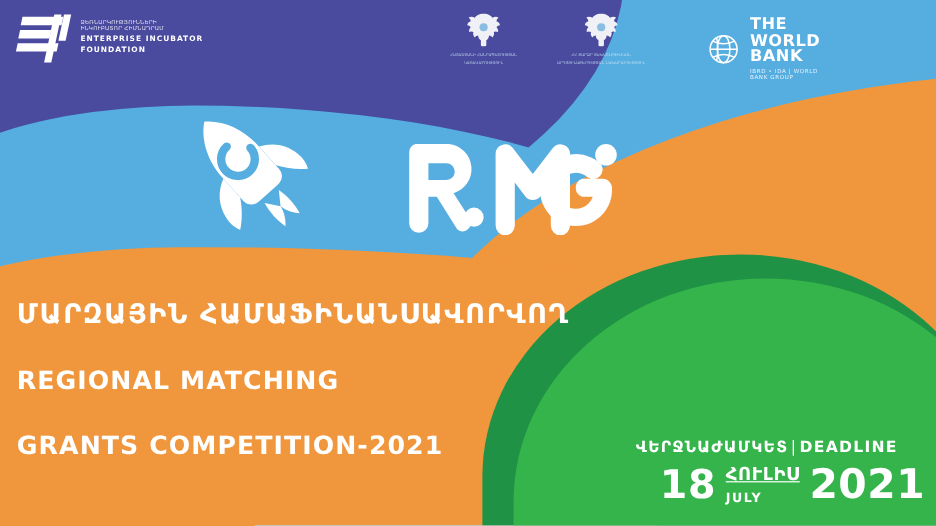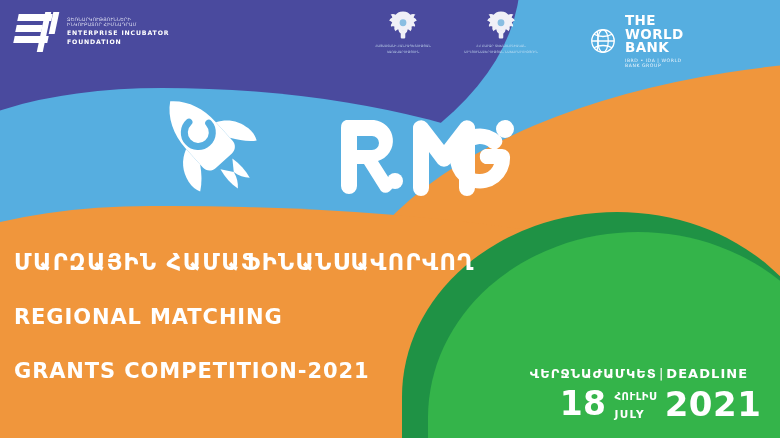--- a/index.html
+++ b/index.html
@@ -120,21 +120,21 @@
     font-size:13px;font-weight:700;letter-spacing:1.05px;
     text-align:center;white-space:nowrap;
   }
   .dl-top .sep{font-weight:400;padding:0 2px;}
   .dl-row{
     display:flex;align-items:center;justify-content:center;
     gap:8px;margin-top:5px;
   }
   .dl-day{font-size:33px;font-weight:700;line-height:1;letter-spacing:.5px;margin-left:43px;}
   .dl-month{line-height:1.12;text-align:left;}
-  .dl-m-arm{font-size:10px;font-weight:700;letter-spacing:.5px;}
+  .dl-m-arm{font-size:15px;font-weight:700;letter-spacing:.5px;text-decoration:underline;}
   .dl-m-en{font-size:10.5px;font-weight:700;letter-spacing:1.3px;text-align:center;}
   .dl-year{font-size:34px;font-weight:700;line-height:1;letter-spacing:.5px;}
 </style>
 </head>
 <body>
 
 <div id="poster">
 
   <div class="layer sky"></div>
   <div class="layer purple"></div>

